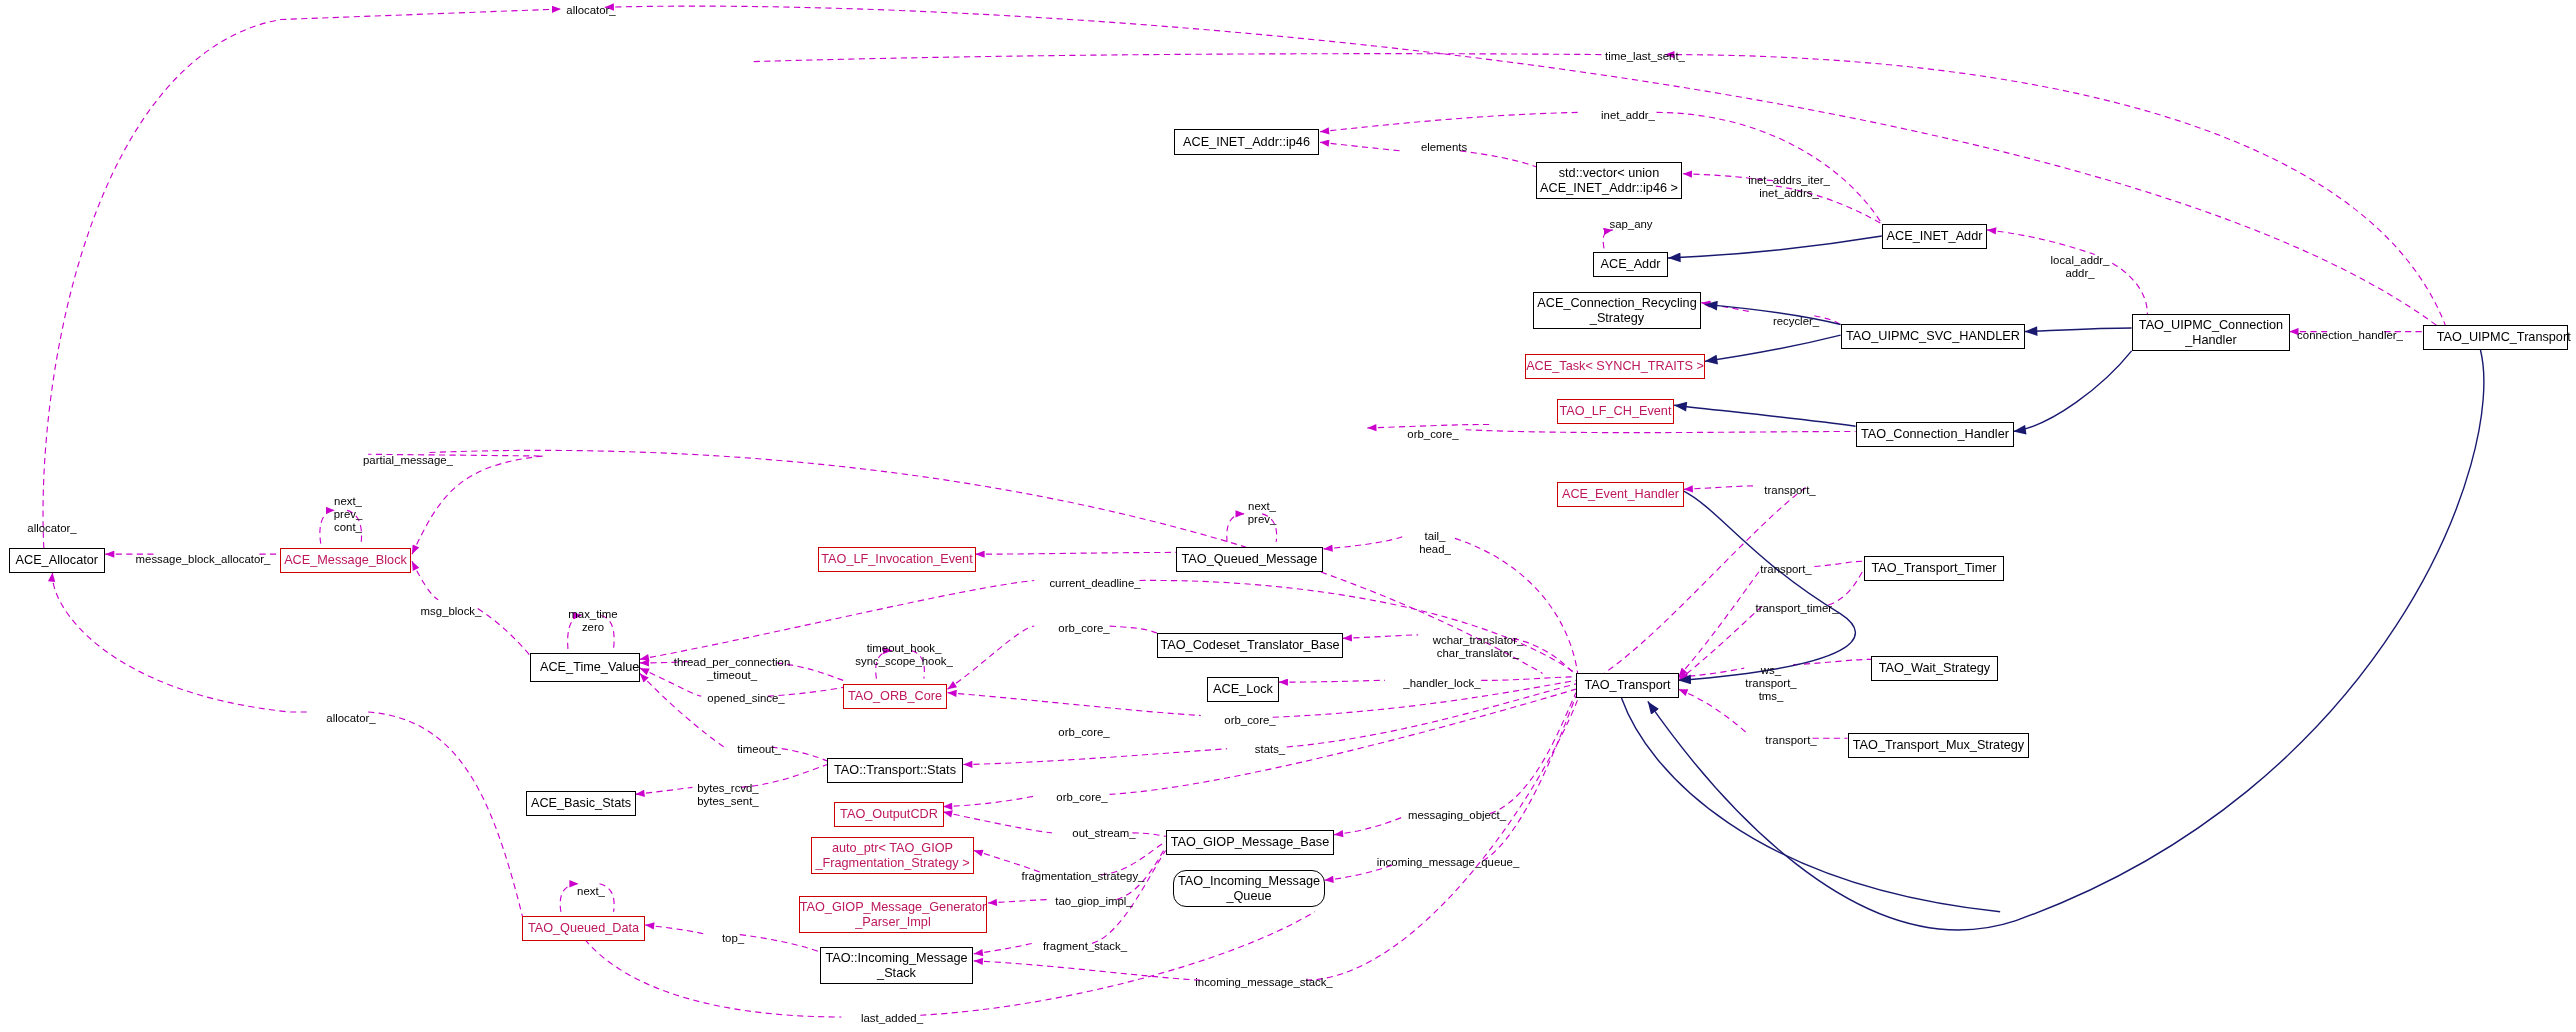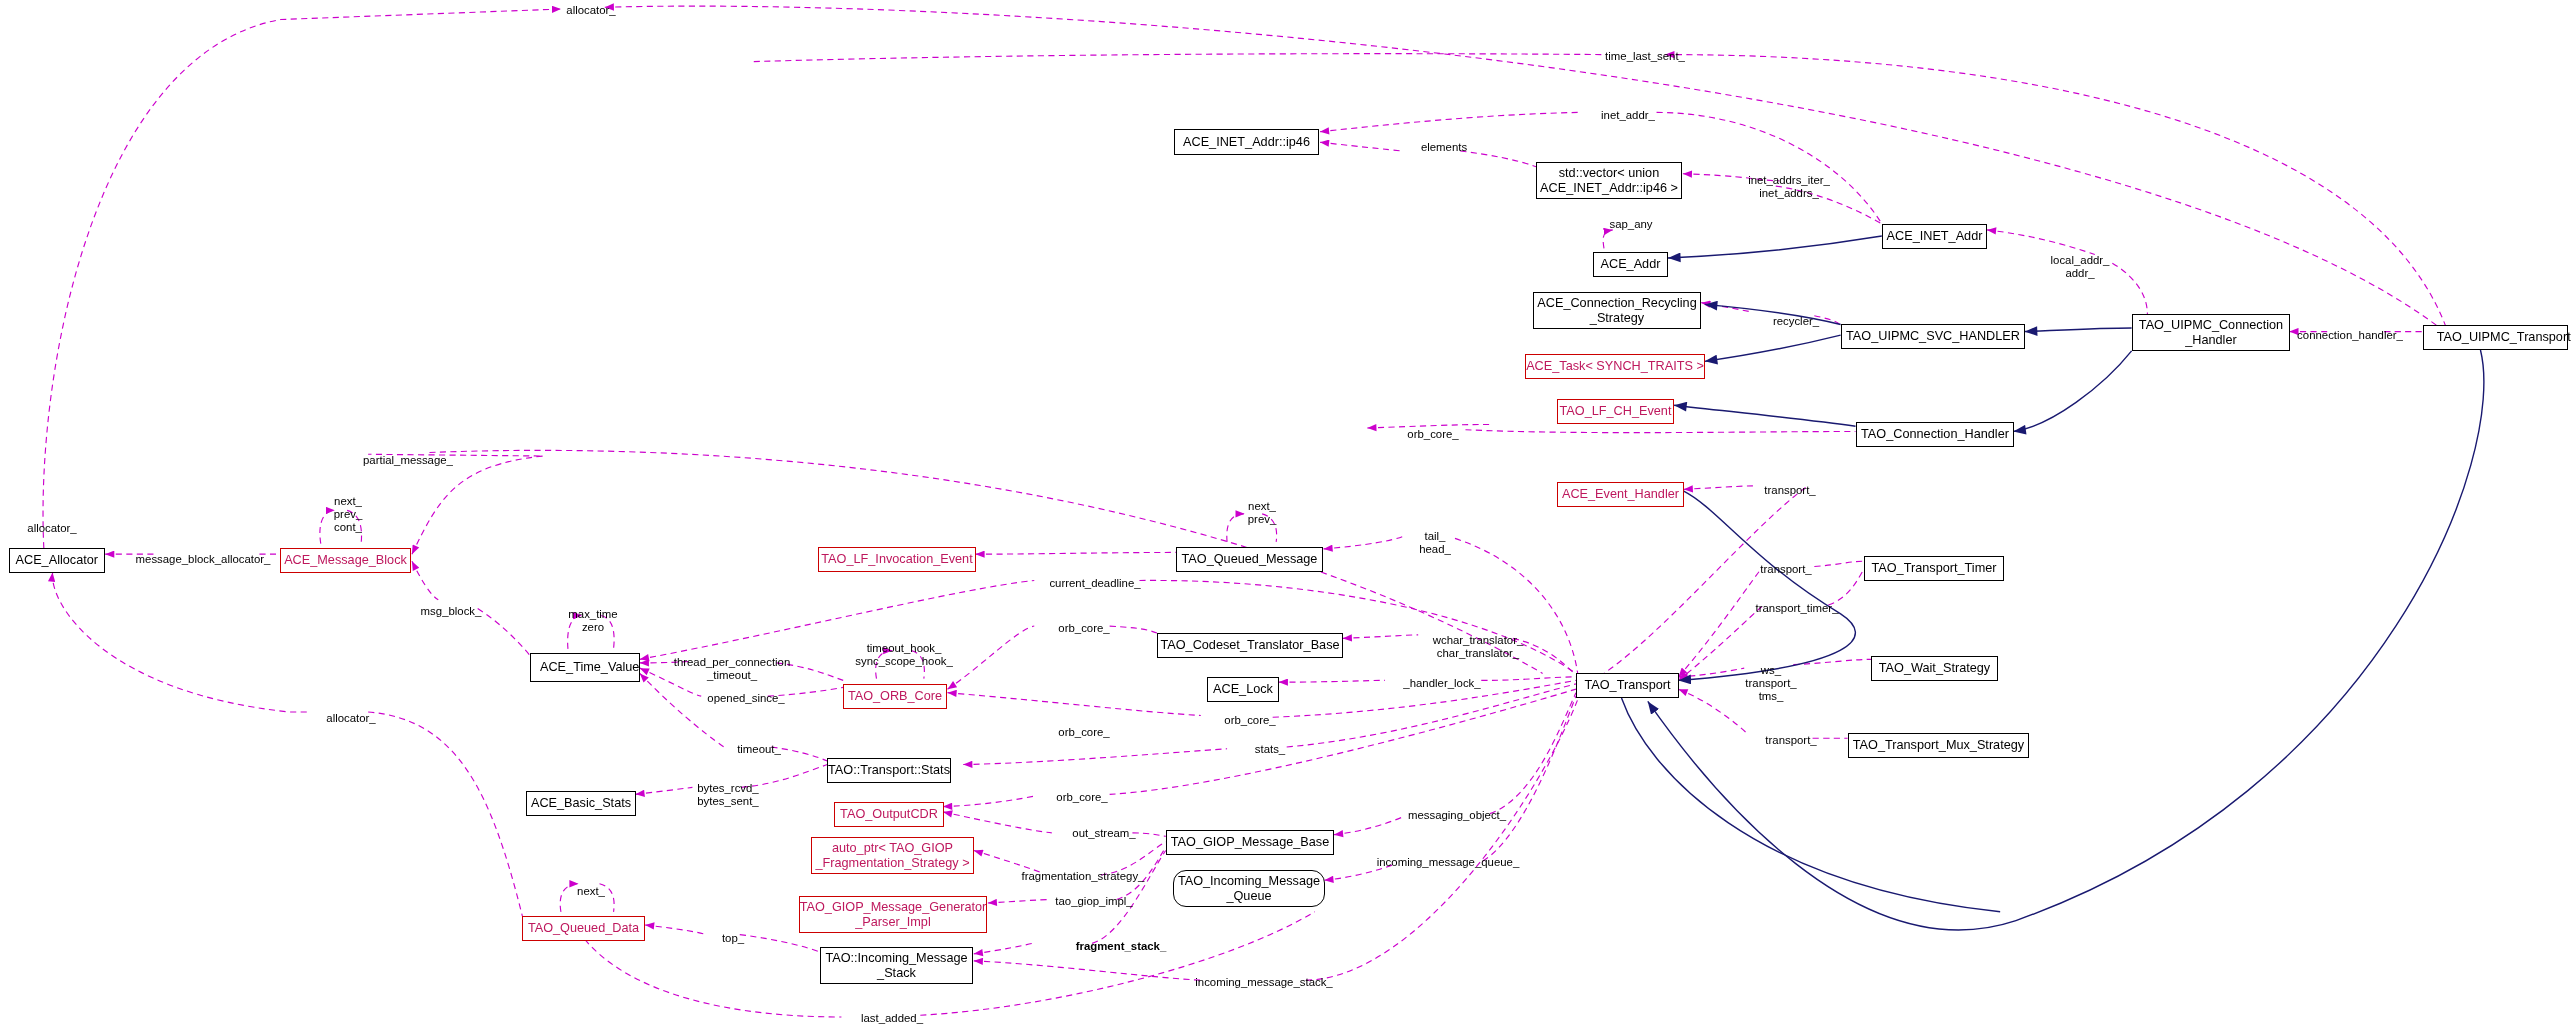--- a/index.html
+++ b/index.html
@@ -250,21 +250,21 @@
   <div class="node red" style="left:818px;top:547px;width:158px;height:24.5px;">TAO_LF_Invocation_Event</div>
   <div class="node" style="left:1176px;top:547px;width:147px;height:24.5px;">TAO_Queued_Message</div>
   <div class="node" style="left:1864px;top:556px;width:140px;height:24.5px;">TAO_Transport_Timer</div>
   <div class="node" style="left:1871px;top:656px;width:127px;height:24.5px;">TAO_Wait_Strategy</div>
   <div class="node" style="left:1848px;top:733px;width:181px;height:24.5px;">TAO_Transport_Mux_Strategy</div>
   <div class="node" style="left:1576px;top:673px;width:103px;height:24.5px;">TAO_Transport</div>
   <div class="node" style="left:530px;top:653px;width:110px;height:29px;padding-left:12px;">ACE_Time_Value</div>
   <div class="node" style="left:1157px;top:633px;width:186px;height:24.5px;">TAO_Codeset_Translator_Base</div>
   <div class="node" style="left:1207px;top:677px;width:72px;height:24.5px;">ACE_Lock</div>
   <div class="node red" style="left:843px;top:684px;width:104px;height:24.5px;">TAO_ORB_Core</div>
-  <div class="node" style="left:827px;top:758px;width:124px;height:24.5px;">TAO::Transport::Stats</div>
+  <div class="node" style="left:827px;top:758px;width:136px;height:24.5px;">TAO::Transport::Stats</div>
   <div class="node" style="left:526px;top:791px;width:110px;height:24.5px;">ACE_Basic_Stats</div>
   <div class="node red" style="left:834px;top:802px;width:110px;height:24.5px;">TAO_OutputCDR</div>
   <div class="node red" style="left:811px;top:837px;width:163px;height:37px;">auto_ptr&lt; TAO_GIOP
 _Fragmentation_Strategy &gt;</div>
   <div class="node" style="left:1166px;top:830px;width:168px;height:24.5px;">TAO_GIOP_Message_Base</div>
   <div class="node" style="left:1173px;top:870px;width:152px;height:37px;border-radius:13px;">TAO_Incoming_Message
 _Queue</div>
   <div class="node red" style="left:799px;top:896px;width:188px;height:37px;">TAO_GIOP_Message_Generator
 _Parser_Impl</div>
   <div class="node red" style="left:522px;top:916px;width:123px;height:24.5px;">TAO_Queued_Data</div>
@@ -321,18 +321,18 @@
 bytes_sent_</div>
   <div class="edge-label" style="left:338px;top:712px;">allocator_</div>
   <div class="edge-label" style="left:1069px;top:791px;">orb_core_</div>
   <div class="edge-label" style="left:1444px;top:809px;">messaging_object_</div>
   <div class="edge-label" style="left:1091px;top:827px;">out_stream_</div>
   <div class="edge-label" style="left:1435px;top:856px;">incoming_message_queue_</div>
   <div class="edge-label" style="left:1070px;top:870px;">fragmentation_strategy_</div>
   <div class="edge-label" style="left:1081px;top:895px;">tao_giop_impl_</div>
   <div class="edge-label" style="left:578px;top:885px;">next_</div>
   <div class="edge-label" style="left:720px;top:932px;">top_</div>
-  <div class="edge-label" style="left:1108px;top:940px;font-weight:bold;">fragment_stack_</div>
+  <div class="edge-label" style="left:1072px;top:940px;">fragment_stack_</div>
   <div class="edge-label" style="left:1251px;top:976px;">incoming_message_stack_</div>
   <div class="edge-label" style="left:879px;top:1012px;">last_added_</div>
 
 </div>
 
 
 </body></html>

